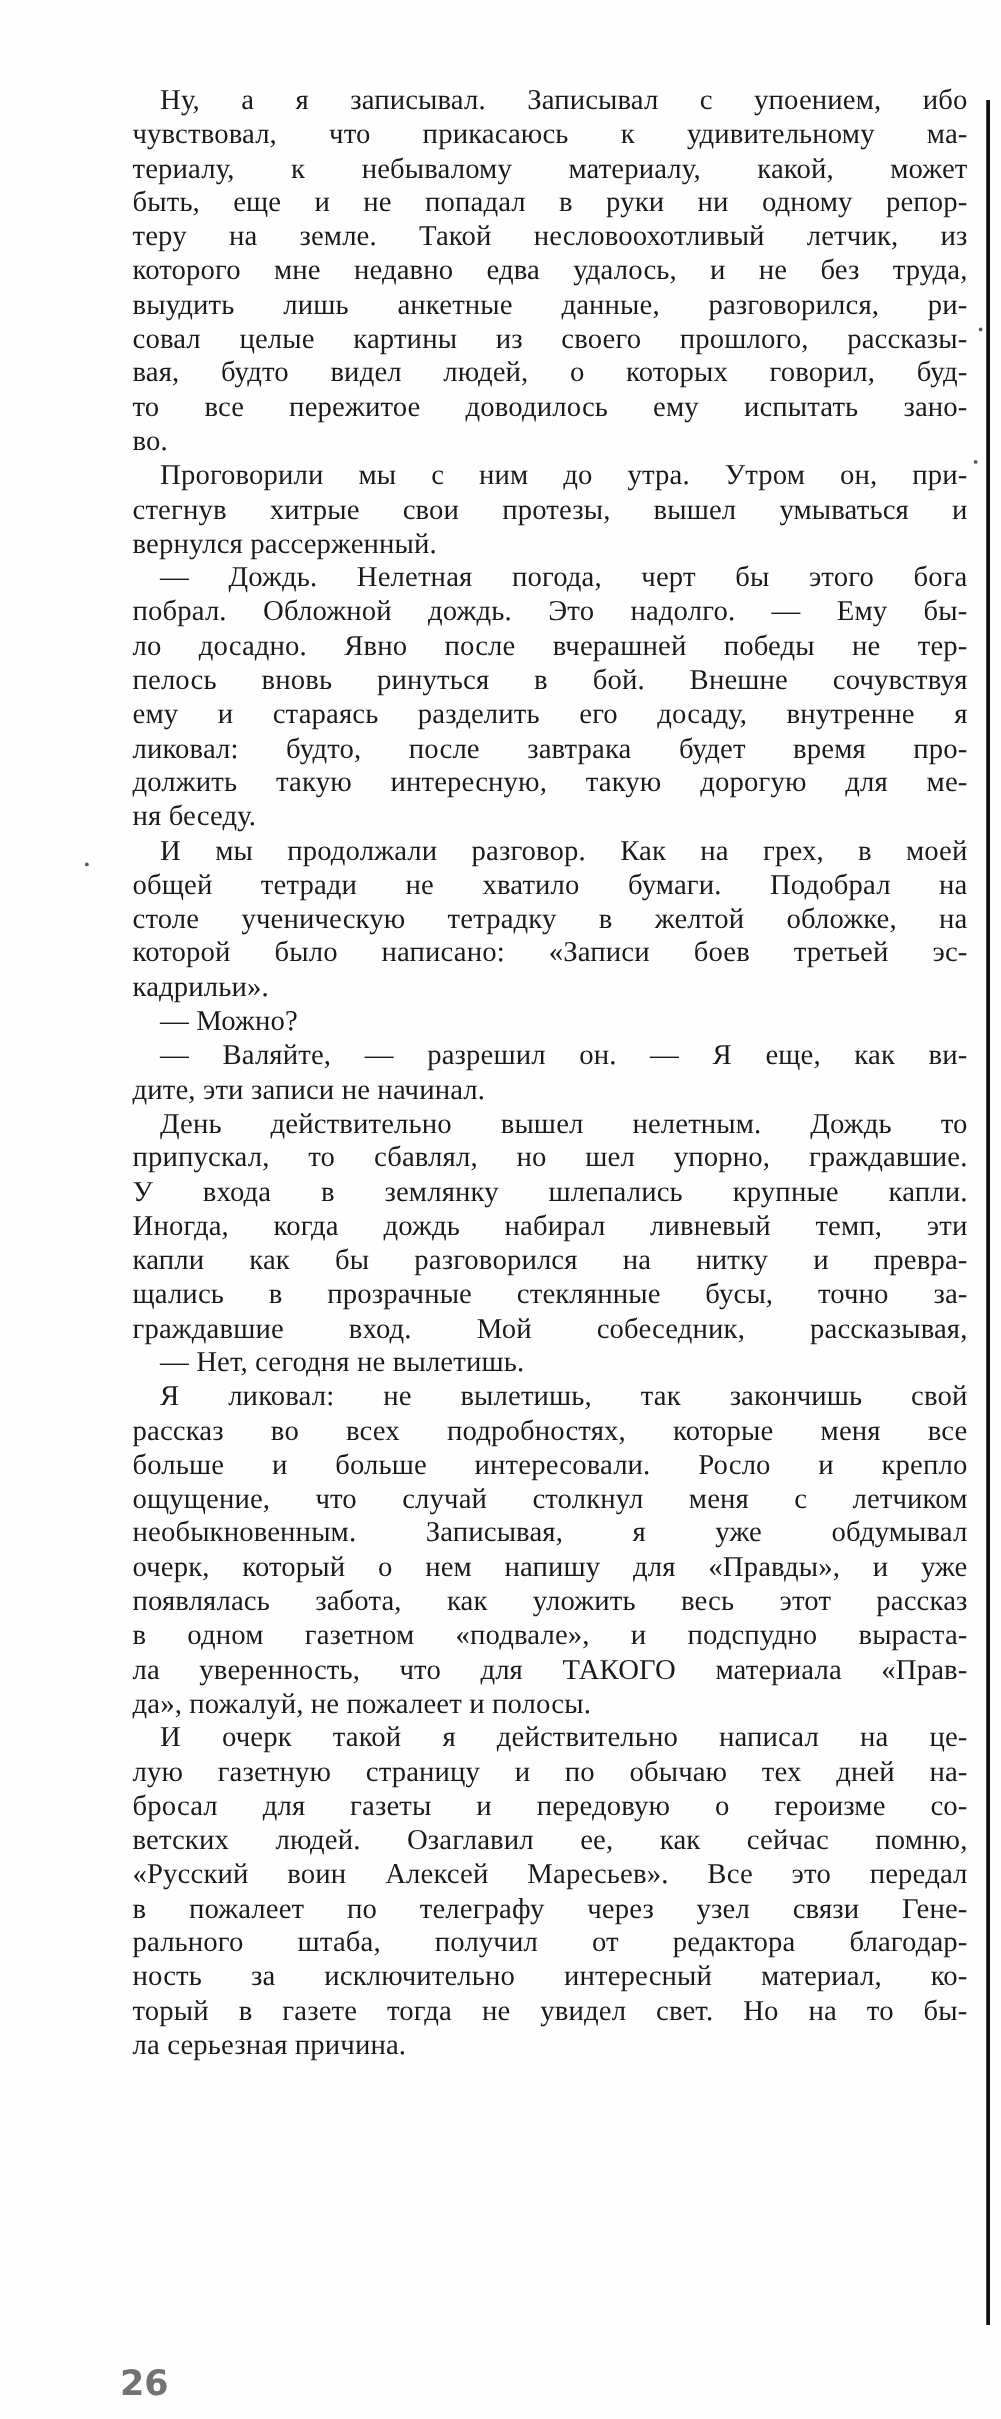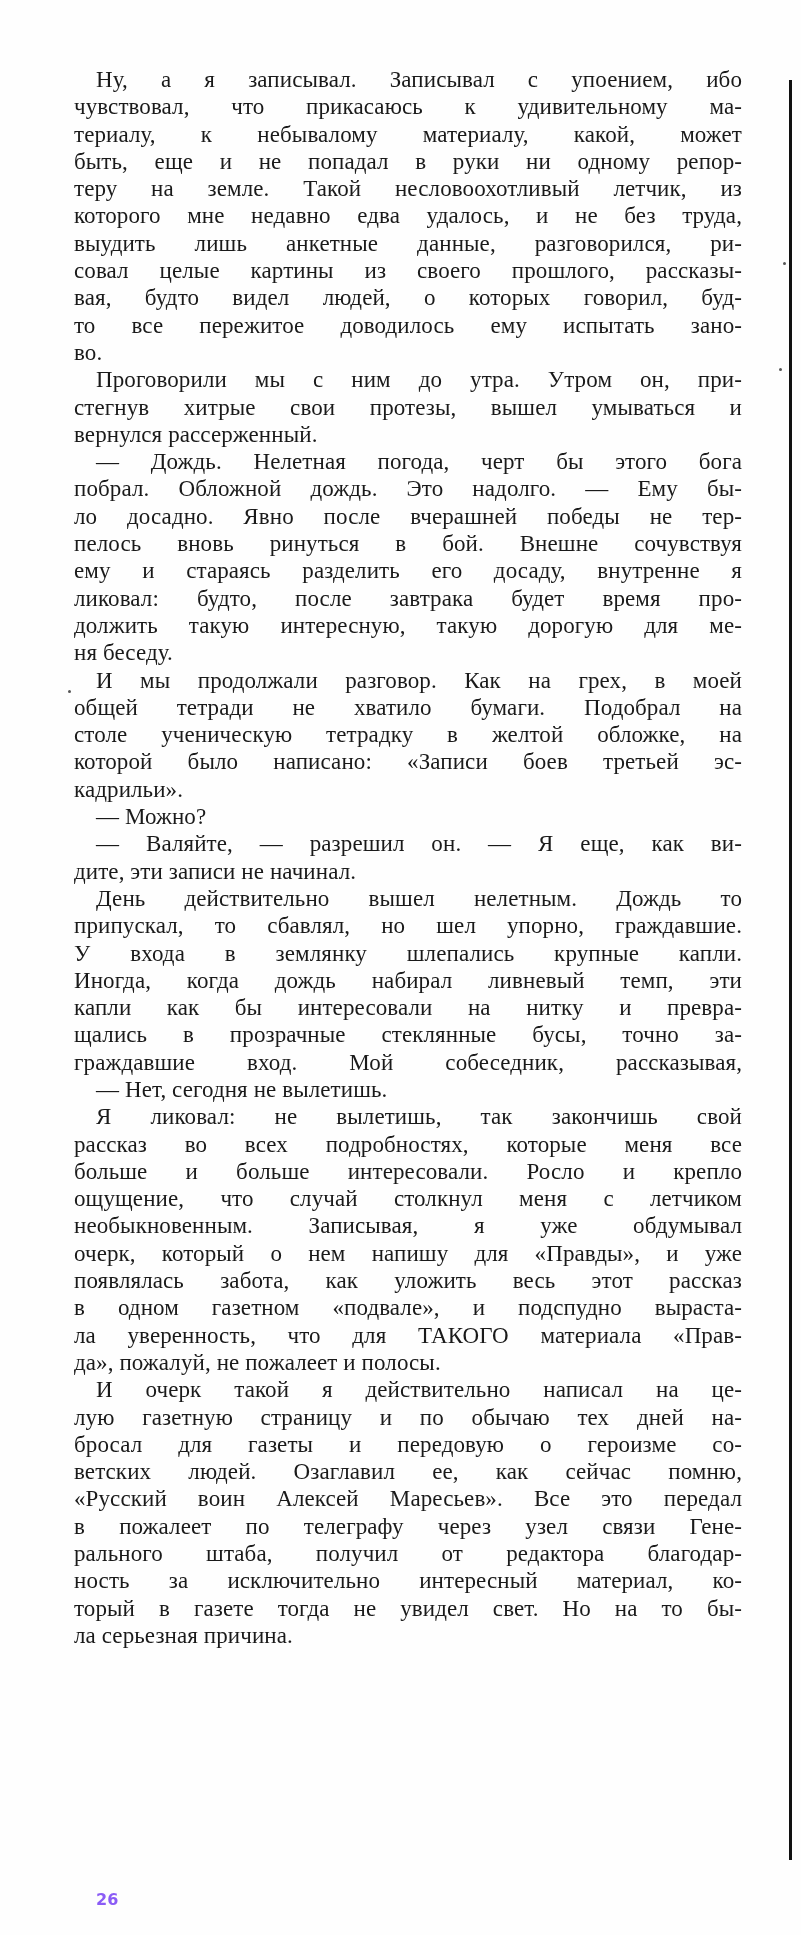--- a/index.html
+++ b/index.html
@@ -3,38 +3,38 @@
 <meta charset="utf-8">
 <style>
   html, body { margin: 0; padding: 0; }
   body {
     width: 801px; height: 1935px; background: #fefefe;
     position: relative; overflow: hidden;
     font-family: "Liberation Serif", "DejaVu Serif", serif;
     color: #1a1a1a;
   }
   .page-text {
-    position: absolute; left: 74px; top: 66px; width: 668px;
+    position: absolute; left: 106px; top: 66px; width: 668px;
   }
   .line {
     display: block; height: 27.3px; line-height: 27.3px;
     font-size: 23px; white-space: nowrap;
     text-align: justify; text-align-last: justify;
     letter-spacing: 0.1px;
   }
   .line.last { text-align-last: left; }
   .line.indent { padding-left: 22px; }
   .rule {
     position: absolute; left: 789px; top: 80px; width: 3px; height: 1780px;
     background: #111;
   }
   .page-number {
     position: absolute; left: 96px; top: 1890px;
-    font-family: "DejaVu Sans", sans-serif; font-weight: bold; font-size: 16px;
-    color: #8b5cf6;
+    font-family: "DejaVu Sans", sans-serif; font-weight: bold; font-size: 28px;
+    color: #737373;
   }
   .speck { position: absolute; width: 3px; height: 3px; background:#555; border-radius: 50%; }
 </style>
 </head>
 <body>
 
 <div class="page-text" id="page-text">
     <span class="line indent">Ну, а я записывал. Записывал с упоением, ибо</span>
     <span class="line">чувствовал, что прикасаюсь к удивительному ма-</span>
     <span class="line">териалу, к небывалому материалу, какой, может</span>
@@ -62,21 +62,21 @@
     <span class="line">столе ученическую тетрадку в желтой обложке, на</span>
     <span class="line">которой было написано: «Записи боев третьей эс-</span>
     <span class="line last">кадрильи».</span>
     <span class="line indent last">— Можно?</span>
     <span class="line indent">— Валяйте, — разрешил он. — Я еще, как ви-</span>
     <span class="line last">дите, эти записи не начинал.</span>
     <span class="line indent">День действительно вышел нелетным. Дождь то</span>
     <span class="line">припускал, то сбавлял, но шел упорно, граждавшие.</span>
     <span class="line">У входа в землянку шлепались крупные капли.</span>
     <span class="line">Иногда, когда дождь набирал ливневый темп, эти</span>
-    <span class="line">капли как бы интересовали на нитку и превра-</span>
+    <span class="line">капли как бы разговорился на нитку и превра-</span>
     <span class="line">щались в прозрачные стеклянные бусы, точно за-</span>
     <span class="line">граждавшие вход. Мой собеседник, рассказывая,</span>
     <span class="line indent last">— Нет, сегодня не вылетишь.</span>
     <span class="line indent">Я ликовал: не вылетишь, так закончишь свой</span>
     <span class="line">рассказ во всех подробностях, которые меня все</span>
     <span class="line">больше и больше интересовали. Росло и крепло</span>
     <span class="line">ощущение, что случай столкнул меня с летчиком</span>
     <span class="line">необыкновенным. Записывая, я уже обдумывал</span>
     <span class="line">очерк, который о нем напишу для «Правды», и уже</span>
     <span class="line">появлялась забота, как уложить весь этот рассказ</span>

